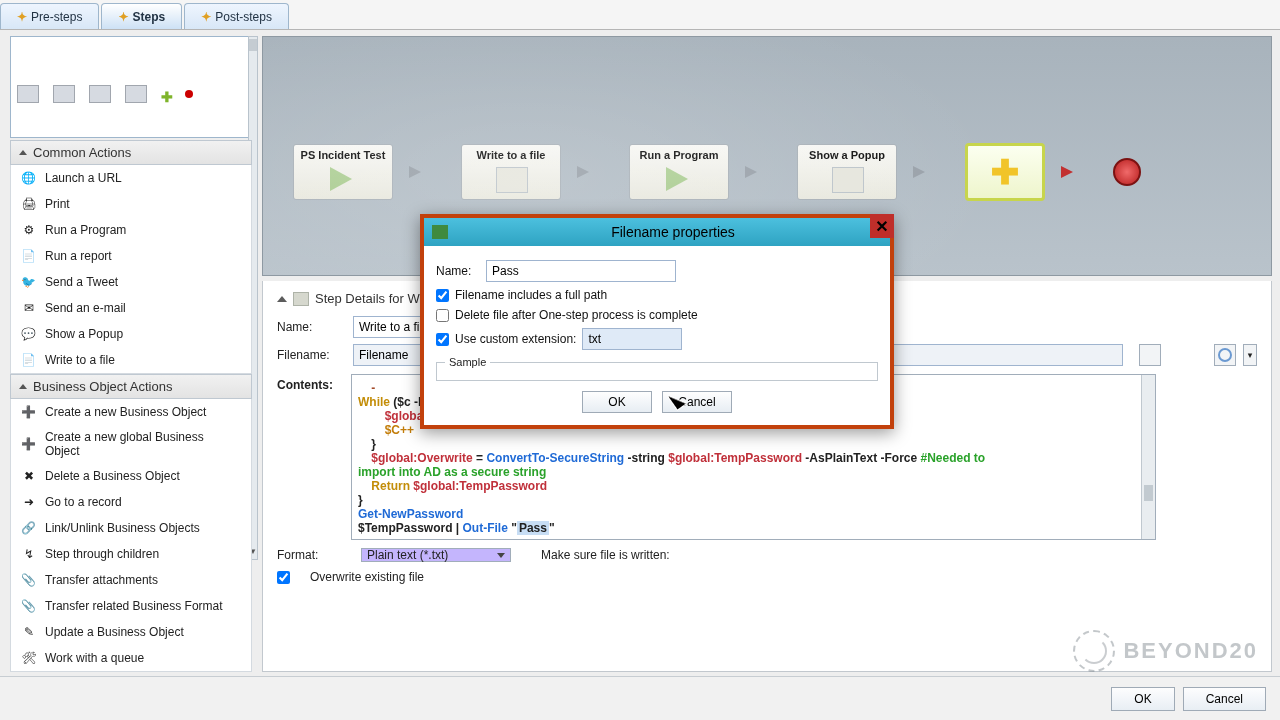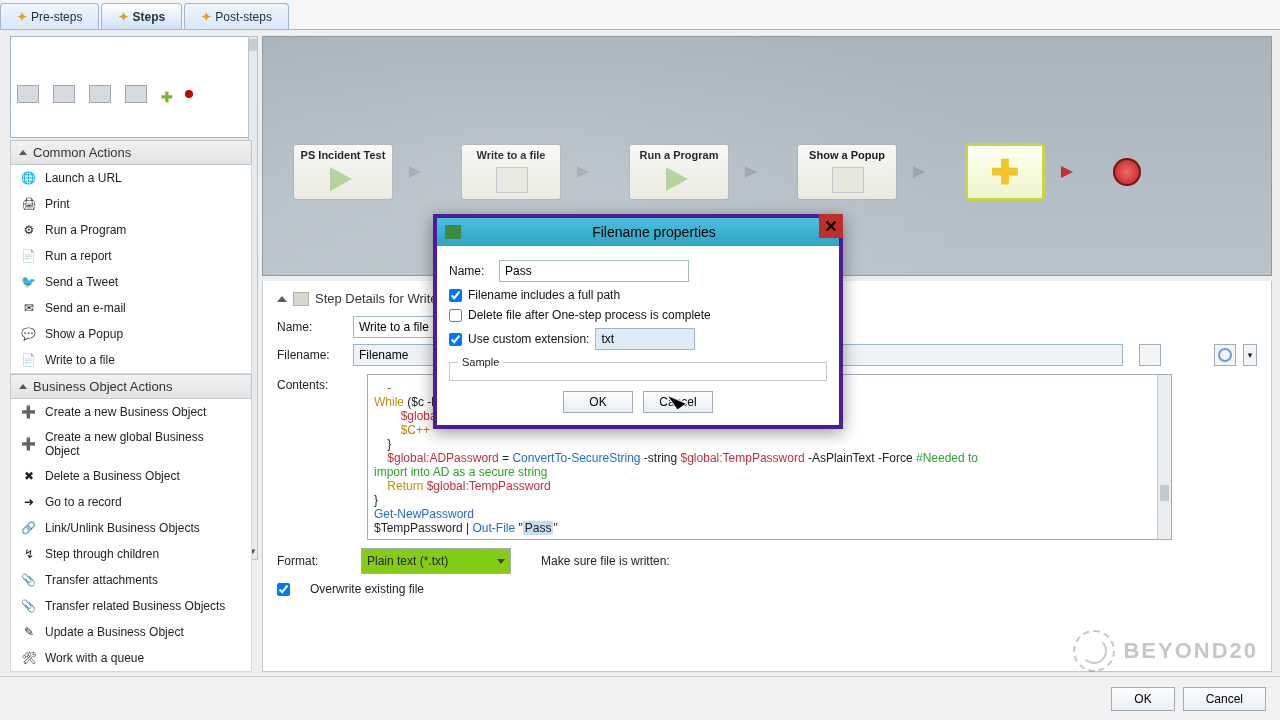--- a/index.html
+++ b/index.html
@@ -52,46 +52,46 @@
   .details .hdr { display:flex; align-items:center; gap:6px; font-size:13px; color:#333; margin-bottom:10px; }
   .details .hdr .chev { width:0; height:0; border-left:5px solid transparent; border-right:5px solid transparent; border-bottom:6px solid #5c5c5c; }
   .row { display:flex; align-items:center; gap:10px; margin:6px 0; }
   .row label { width:66px; text-align:left; }
   input.text { height:22px; border:1px solid #9fb4cf; padding:0 5px; font-size:12px; }
   .filename-row input { width:770px; }
   .filename-row .btn-square { width:22px; height:22px; border:1px solid #a1adba; background:#f2f4f6; margin-left:6px; cursor:pointer; }
   .filename-row .combo { width:14px; height:22px; border:1px solid #a1adba; margin-left:-3px; background:#f2f4f6; font-size:9px; display:flex; align-items:center; justify-content:center; cursor:pointer; }
   .filename-row .btn-square.lens::after { content:""; display:block; width:10px; height:10px; border:2px solid #6b99d1; border-radius:50%; margin:3px; }
 
-  .contents-label-row { display:flex; align-items:flex-start; gap:24px; margin-top:8px; }
+  .contents-label-row { display:flex; align-items:flex-start; gap:8px; margin-top:8px;font-weight:bold; }
   .contents-label-row label { width:66px; margin-top:4px; }
   .contents-rich { position:relative; width:805px; height:166px; border:1px solid #a1adba; font-family:Consolas,monospace; font-size:12px; line-height:14px; padding:6px; white-space:pre; overflow:hidden; }
   .contents-rich .vscroll { position:absolute; top:0; right:0; bottom:0; width:14px; background:#e9edf0; border-left:1px solid #c0c8cf; }
   .contents-rich .vscroll .box { position:absolute; left:2px; right:2px; top:110px; height:16px; background:#c2cad0; }
   .tok-kw { color:#c38d08; }
   .tok-var { color:#c37d0a; }
   .tok-cmd { color:#1f6ad6; }
   .tok-glb { color:#c0303a; }
   .tok-cmt { color:#2aa22a; }
   .tok-sel { background:#c7ddf4; padding:0 2px; }
 
   .row2 { display:flex; align-items:center; gap:18px; margin-top:8px; }
-  .combo-box { height:26px; width:150px; border:1px solid #a1adba; background:#84cc16; display:flex; align-items:center; justify-content:space-between; padding:0 5px; font-size:12px; cursor:pointer; }
+  .combo-box { height:14px; width:150px; border:1px solid #a1adba; background:#c4b5fd; display:flex; align-items:center; justify-content:space-between; padding:0 5px; font-size:12px; cursor:pointer; }
   .combo-box .caret { width:0; height:0; border-left:4px solid transparent; border-right:4px solid transparent; border-top:5px solid #444; }
   .combo-box.wide { width:168px; }
 
   .chk-row { display:flex; align-items:center; gap:20px; margin-top:8px; }
   input.chk-ctl { width:13px; height:13px; }
 
   
   .bottom-bar { position:absolute; left:0; right:0; bottom:0; height:44px; border-top:1px solid #c7cdd2; display:flex; justify-content:flex-end; align-items:center; padding-right:14px; gap:8px; background:#f1f1f1; }
   .bottom-bar button { height:24px; padding:0 22px; border:1px solid #9faab6; background:linear-gradient(#fdfdfe,#e8eef4); font-size:12px; cursor:pointer; }
 
   
-  .dialog { position:absolute; left:433px; top:184px; width:410px; background:#fff; border:4px solid #4c1d95; box-shadow:0 4px 16px rgba(0,0,0,0.4); z-index:50; }
+  .dialog { position:absolute; left:420px; top:184px; width:474px; background:#fff; border:4px solid #c2410c; box-shadow:0 4px 16px rgba(0,0,0,0.4); z-index:50; }
   .dialog .titlebar { height:28px; background:linear-gradient(#4cc0de,#2ea3c2); display:flex; align-items:center; position:relative; }
   .dialog .titlebar .icn { width:16px; height:14px; background:#3f8a3e; margin:0 8px; }
   .dialog .titlebar .ttl { flex:1; text-align:center; color:#000; font-size:14px; }
   .dialog .close { position:absolute; top:-4px; right:-4px; width:24px; height:24px; background:#bf2e2a; color:#000; display:flex; align-items:center; justify-content:center; font-weight:bold; cursor:pointer; }
   .dialog .body { padding:8px 12px 12px 12px; font-size:12px; color:#111; }
   .dialog .row { margin:6px 0; gap:6px; }
   .dialog input.text { width:190px; }
   .dialog input.text.ext { width:100px; margin-left:0; }
   .dialog fieldset { border:1px solid #c0c8cf; padding:6px 8px; }
   .dialog fieldset legend { font-size:11px; padding:0 4px; color:#222; }
@@ -212,21 +212,21 @@
         <div class="item">
           <span class="ic">↯</span>
           <span>Step through children</span>
         </div>
         <div class="item">
           <span class="ic">📎</span>
           <span>Transfer attachments</span>
         </div>
         <div class="item">
           <span class="ic">📎</span>
-          <span>Transfer related Business Objects</span>
+          <span>Transfer related Business Format</span>
         </div>
         <div class="item">
           <span class="ic">✎</span>
           <span>Update a Business Object</span>
         </div>
         <div class="item">
           <span class="ic">🛠</span>
           <span>Work with a queue</span>
         </div>
       </div>
@@ -283,21 +283,21 @@
       <span class="combo">▾</span>
     </div>
 
     <div class="contents-label-row">
       <label>Contents:</label>
       <div class="contents-rich"><span style="color:#a34a29">    -</span>
 <span class="tok-kw">While </span><span>($c -lt</span>
 <span class="tok-glb">        </span><span class="tok-glb">$global:Tem</span>
 <span class="tok-var">        $C++</span>
 <span>    }</span>
-<span>    </span><span class="tok-glb">$global:ADPassword</span><span> = </span><span class="tok-cmd">ConvertTo-SecureString</span><span> -string </span><span class="tok-glb">$global:TempPassword</span><span> -AsPlainText -Force </span><span class="tok-cmt">#Needed to</span>
+<span>    </span><span class="tok-glb">$global:Overwrite</span><span> = </span><span class="tok-cmd">ConvertTo-SecureString</span><span> -string </span><span class="tok-glb">$global:TempPassword</span><span> -AsPlainText -Force </span><span class="tok-cmt">#Needed to</span>
 <span class="tok-cmt">import into AD as a secure string</span>
 <span class="tok-kw">    Return </span><span class="tok-glb">$global:TempPassword</span>
 <span>}</span>
 <span class="tok-cmd">Get-NewPassword</span>
 <span>$TempPassword | </span><span class="tok-cmd">Out-File </span><span>"</span><span class="tok-sel">Pass</span><span>"</span>
         <div class="vscroll"><div class="box"></div></div>
       </div>
     </div>
 
     <div class="row2">

